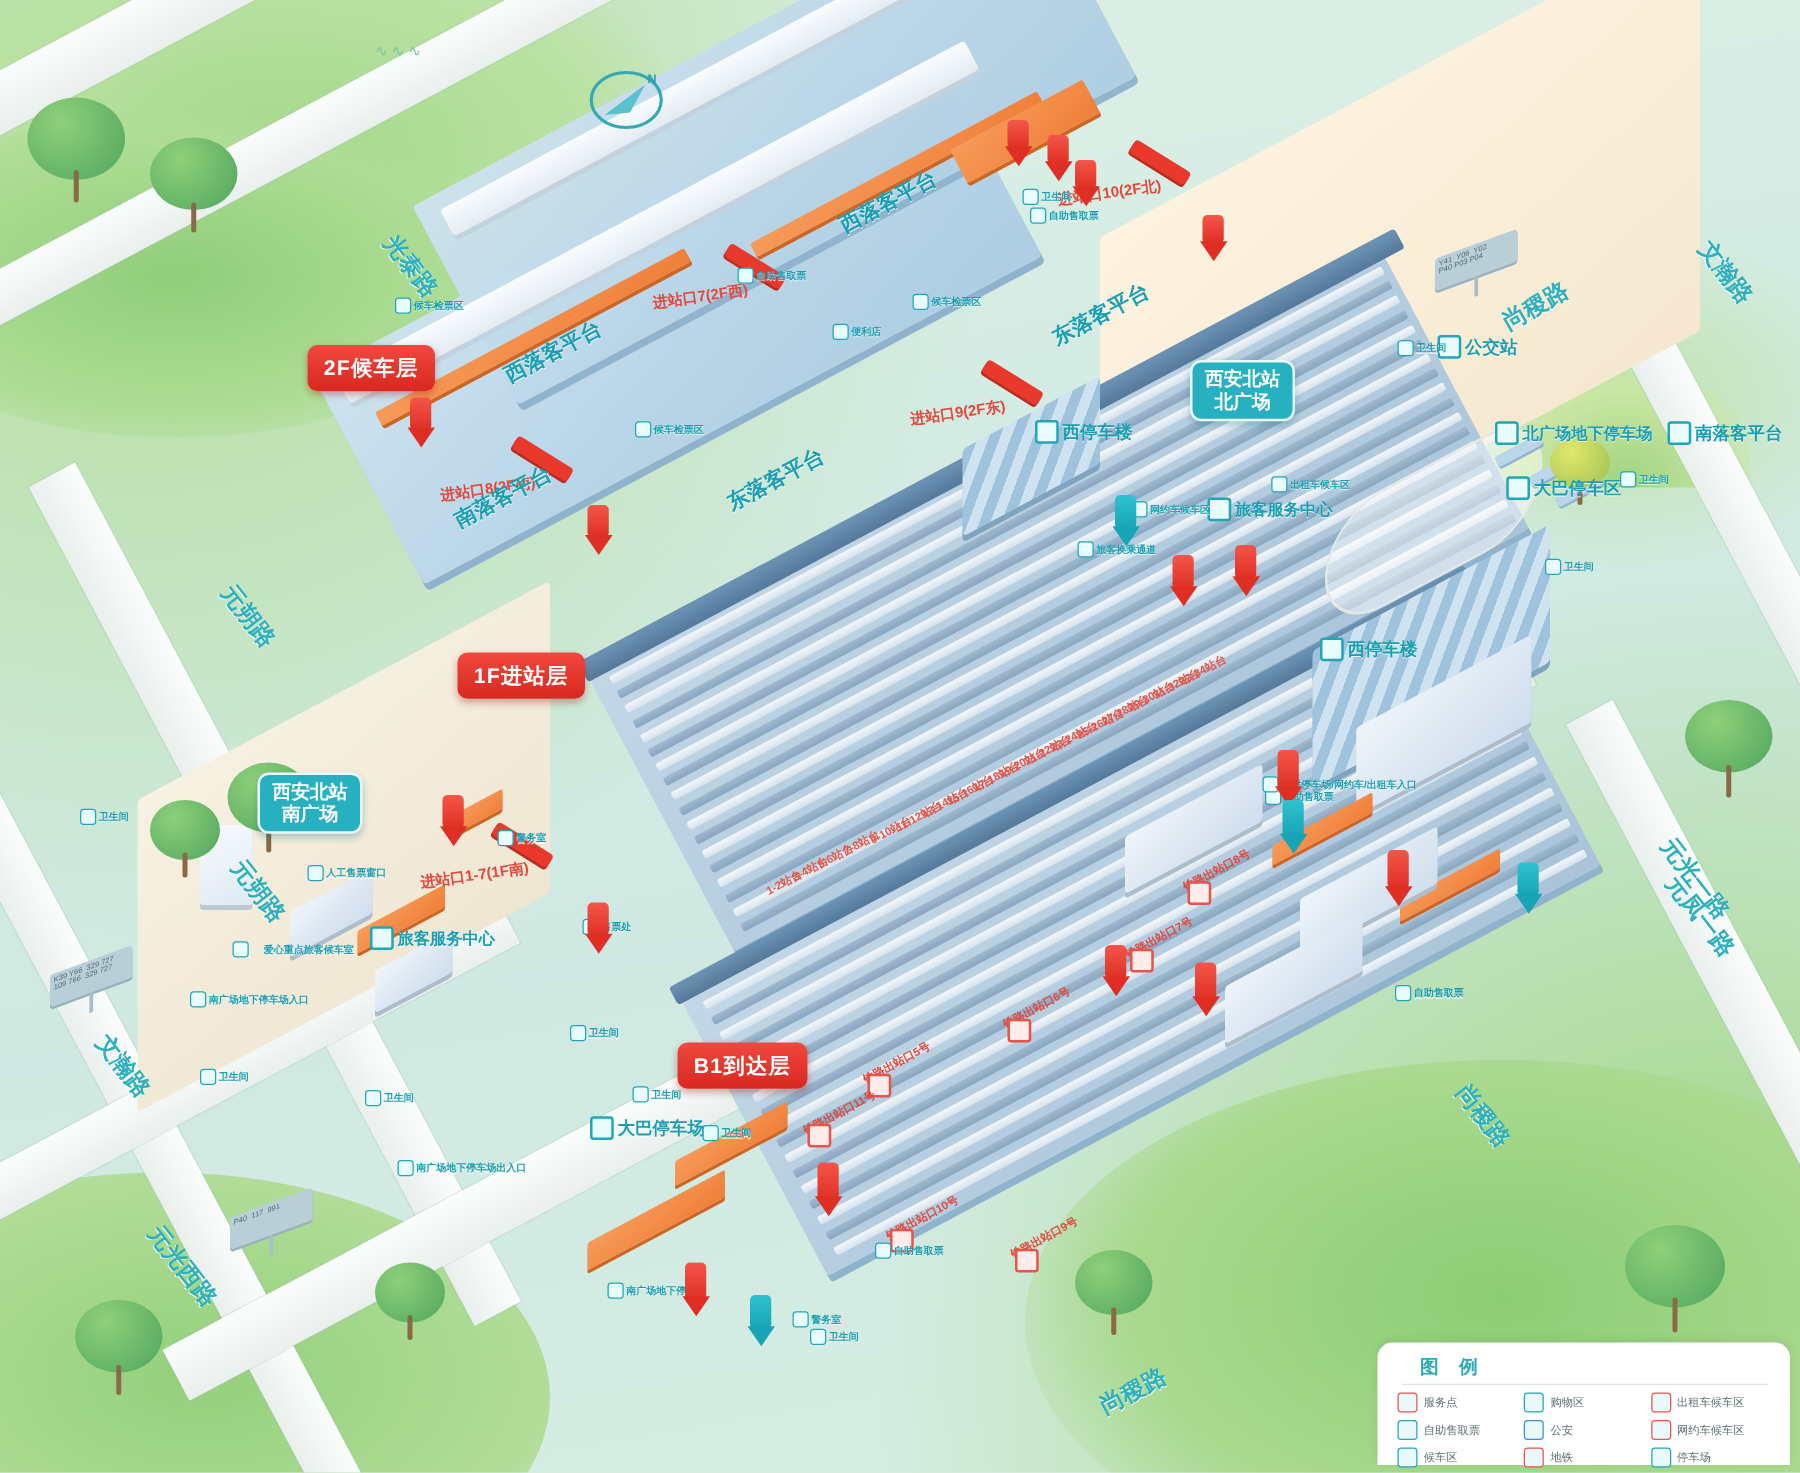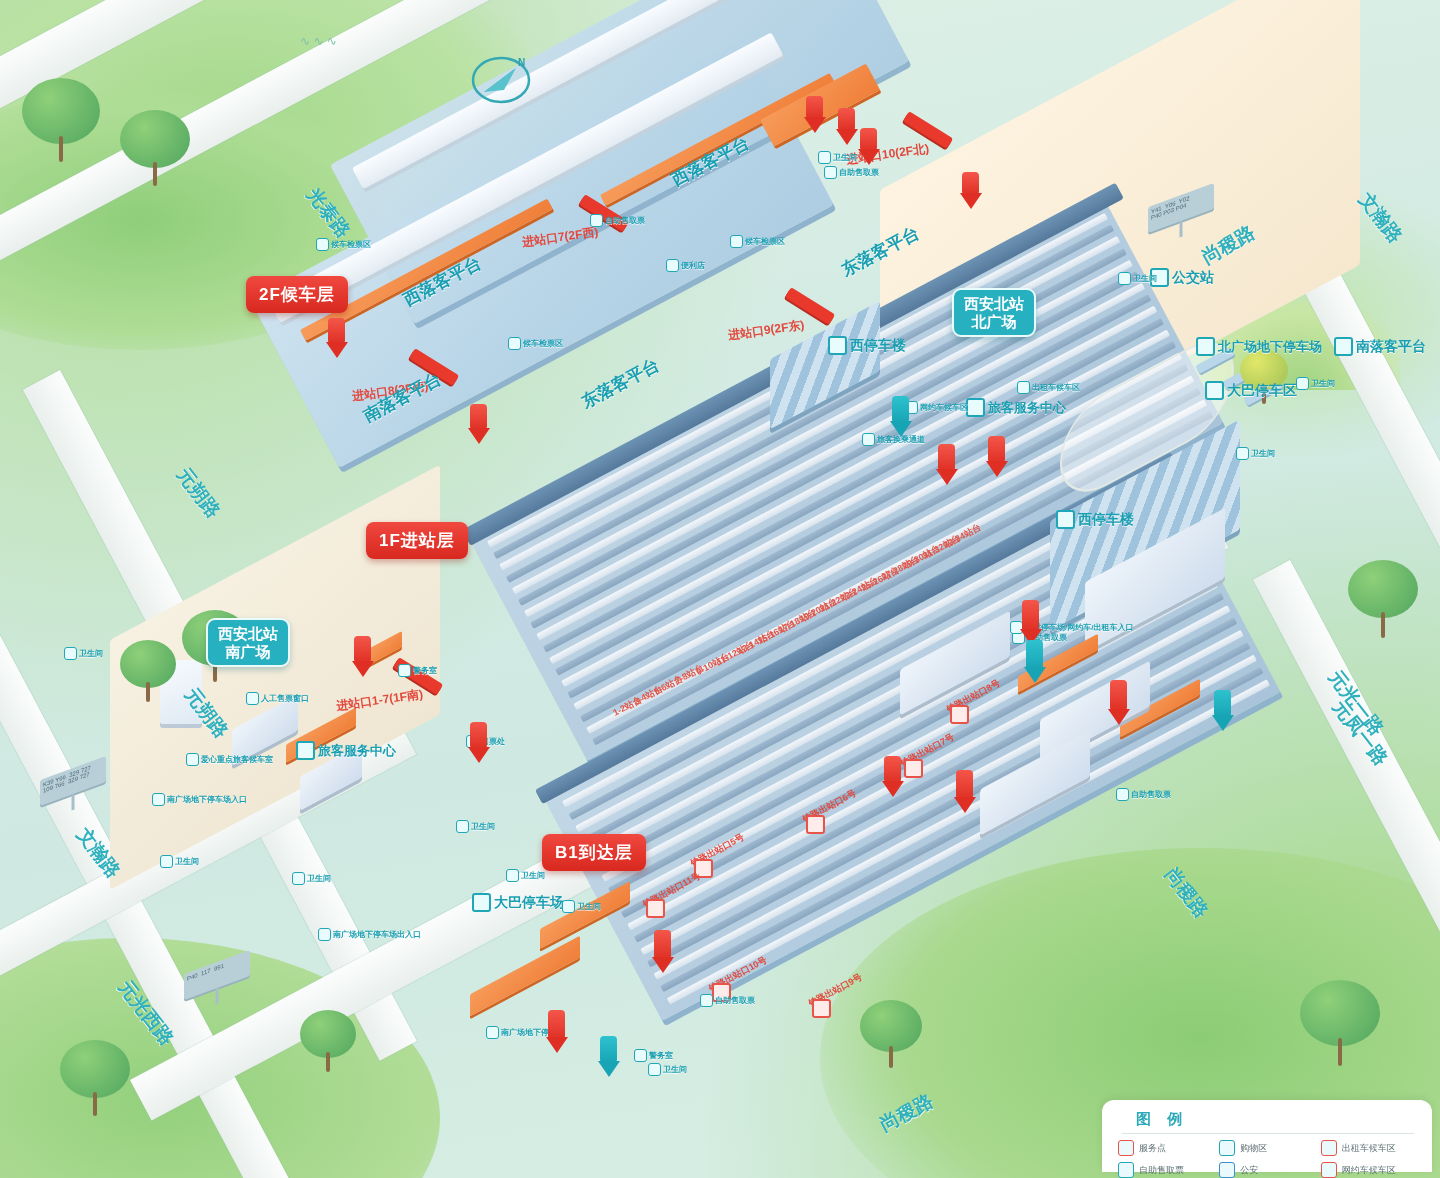--- a/index.html
+++ b/index.html
@@ -91,21 +91,21 @@
   .tree{position:absolute;}
   .tree .crown{position:absolute;left:0;top:0;border-radius:50%;
     background:radial-gradient(circle at 35% 30%,#8fd07a,#4fa55e);}
   .tree .trunk{position:absolute;left:50%;transform:translateX(-50%);
     width:4px;background:#8a6a46;border-radius:2px;}
 
   
   .compass{position:absolute;width:62px;height:56px;}
   
   .legend{
-    position:absolute;right:8px;bottom:6px;width:330px;height:72px;
+    position:absolute;right:8px;bottom:6px;width:330px;height:98px;
     background:#ffffff;border-radius:12px 12px 0 0;box-shadow:0 -2px 8px rgba(0,0,0,.08);
     padding:8px 14px 0 16px;box-sizing:border-box;
   }
   .legend h4{margin:2px 0 4px 18px;font-size:15px;color:#2aa9b8;letter-spacing:6px;font-weight:700;}
   .legend .rule{height:1px;background:#d9e4e6;margin:2px 4px 6px 4px;}
   .legend .grid{display:grid;grid-template-columns:1fr 1fr 1fr;row-gap:6px;column-gap:4px;}
   .legend .item{display:flex;align-items:center;gap:5px;font-size:9px;color:#5c6f72;}
   .legend .sw{width:14px;height:14px;border-radius:3px;border:1.6px solid #1fa7b8;background:#eafafc;flex:0 0 auto;}
   .sign{position:absolute;background:#b9cfd8;border-radius:3px;box-shadow:0 2px 0 #97b2bd;}
   .sign .pole{position:absolute;left:50%;top:100%;transform:translateX(-50%);width:3px;height:16px;background:#a7bfc9;}
@@ -475,21 +475,21 @@
         <span class="teal-txt" style="position: relative; font-size: 8px;">警务室</span>
       </div>
       <div style="position: absolute; left: 634px; top: 1049px; display: flex; align-items: center; gap: 2px;">
         <span class="icobox" style="position: relative; width: 11px; height: 11px; border-width: 1.5px;"></span>
         <span class="teal-txt" style="position: relative; font-size: 8px;">警务室</span>
       </div>
       <div style="position: absolute; left: 466px; top: 735px; display: flex; align-items: center; gap: 2px;">
         <span class="icobox" style="position: relative; width: 11px; height: 11px; border-width: 1.5px;"></span>
         <span class="teal-txt" style="position: relative; font-size: 8px;">售票处</span>
       </div>
-      <div style="position: absolute; left: 186px; top: 753px; display: flex; align-items: center; gap: 2px;">
+      <div style="position: absolute; left: 186px; top: 753px; display: flex; align-items: center; gap: 12px;">
         <span class="icobox" style="position: relative; width: 11px; height: 11px; border-width: 1.5px;"></span>
         <span class="teal-txt" style="position: relative; font-size: 8px;">爱心重点旅客候车室</span>
       </div>
       <div style="position: absolute; left: 246px; top: 692px; display: flex; align-items: center; gap: 2px;">
         <span class="icobox" style="position: relative; width: 11px; height: 11px; border-width: 1.5px;"></span>
         <span class="teal-txt" style="position: relative; font-size: 8px;">人工售票窗口</span>
       </div>
       <div style="position: absolute; left: 862px; top: 433px; display: flex; align-items: center; gap: 2px;">
         <span class="icobox" style="position: relative; width: 11px; height: 11px; border-width: 1.5px;"></span>
         <span class="teal-txt" style="position: relative; font-size: 8px;">旅客换乘通道</span>

